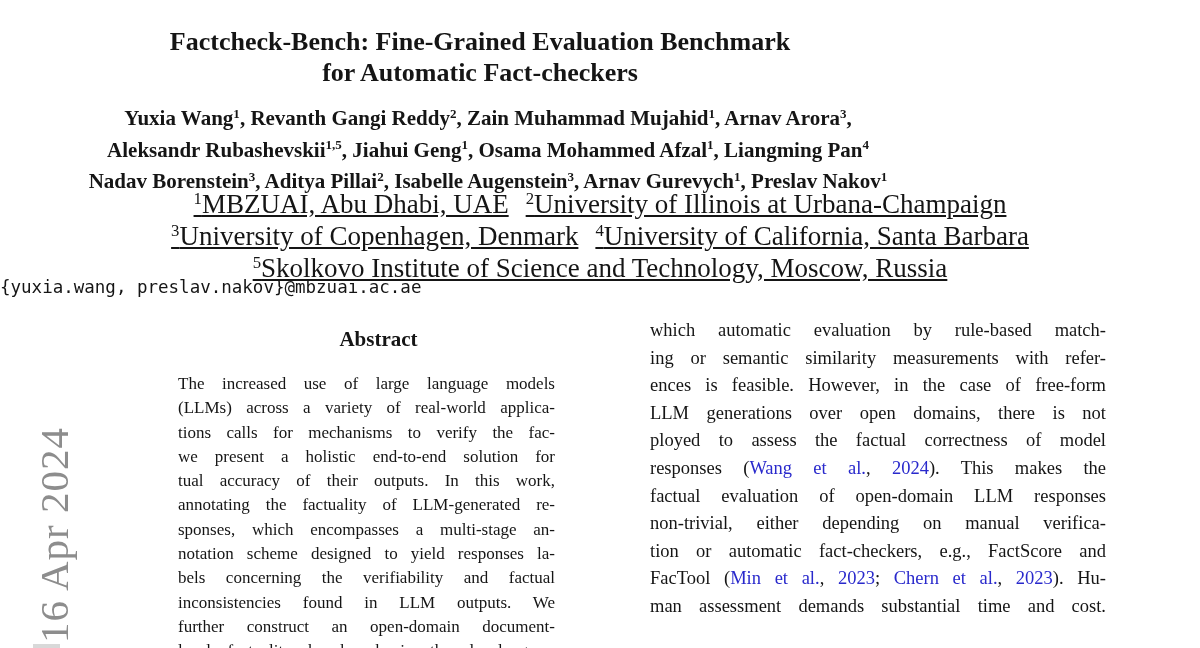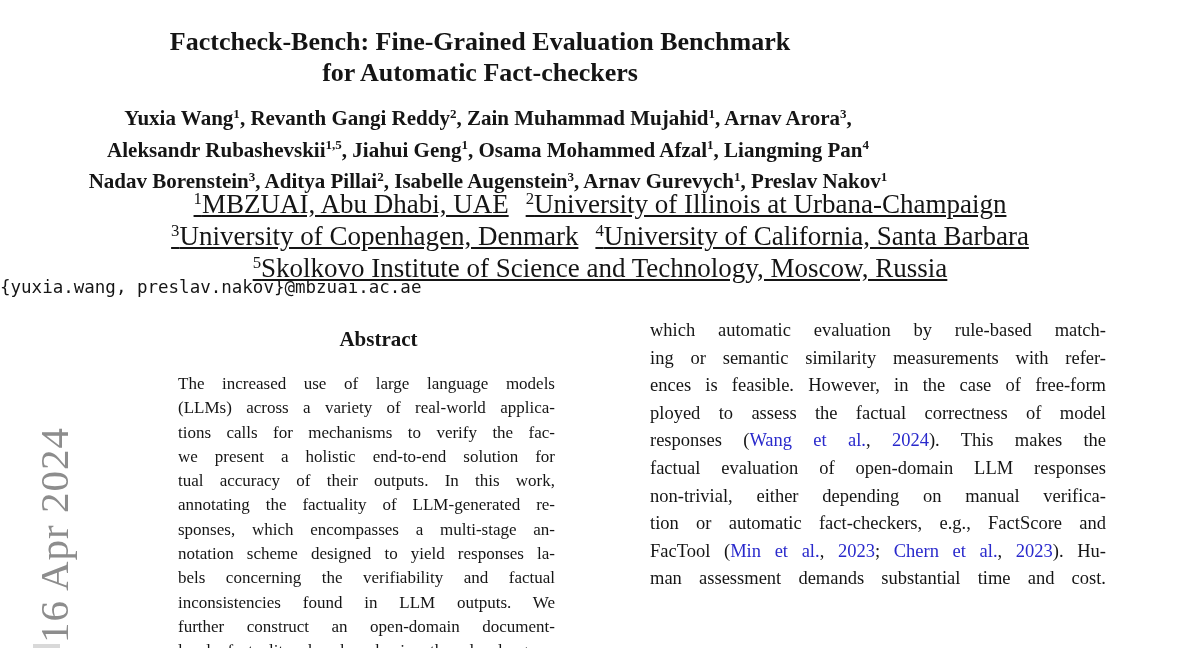--- a/index.html
+++ b/index.html
@@ -101,20 +101,21 @@
     <div class="line">bels concerning the verifiability and factual</div>
     <div class="line">inconsistencies found in LLM outputs. We</div>
     <div class="line">further construct an open-domain document-</div>
     <div class="line">level factuality benchmark in three-level gran-</div>
   </div>
 
 <div id="intro-body" class="abs justify">
     <div class="line">which automatic evaluation by rule-based match-</div>
     <div class="line">ing or semantic similarity measurements with refer-</div>
     <div class="line">ences is feasible. However, in the case of free-form</div>
+    <div class="line">LLM generations over open domains, there is not</div>
     <div class="line">ployed to assess the factual correctness of model</div>
     <div class="line"><span>responses (</span><span class="cite">Wang et al.</span><span>, </span><span class="cite">2024</span><span>). This makes the</span></div>
     <div class="line">factual evaluation of open-domain LLM responses</div>
     <div class="line">non-trivial, either depending on manual verifica-</div>
     <div class="line">tion or automatic fact-checkers, e.g., FactScore and</div>
     <div class="line"><span>FacTool (</span><span class="cite">Min et al.</span><span>, </span><span class="cite">2023</span><span>; </span><span class="cite">Chern et al.</span><span>, </span><span class="cite">2023</span><span>). Hu-</span></div>
     <div class="line">man assessment demands substantial time and cost.</div>
   </div>
 
 </body></html>

